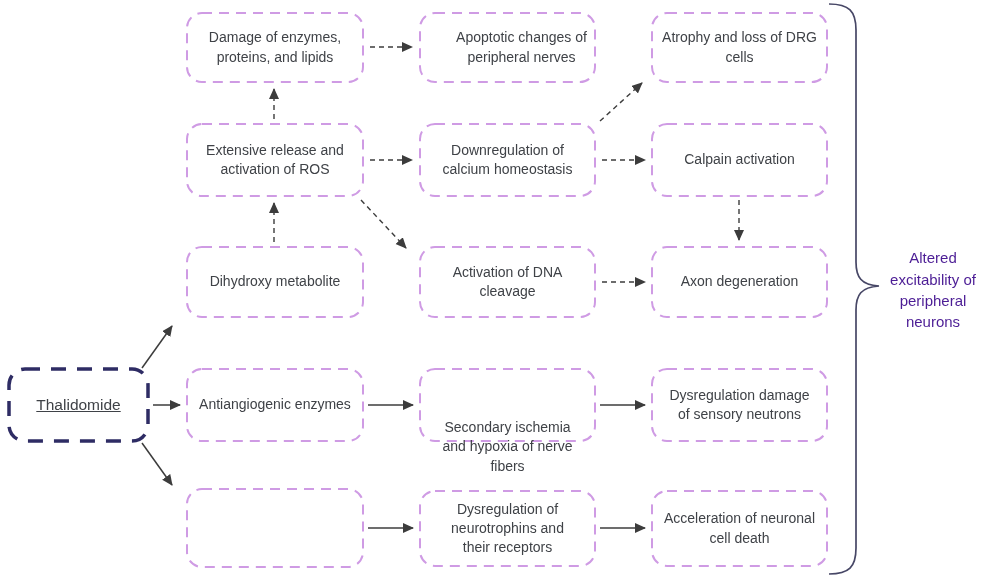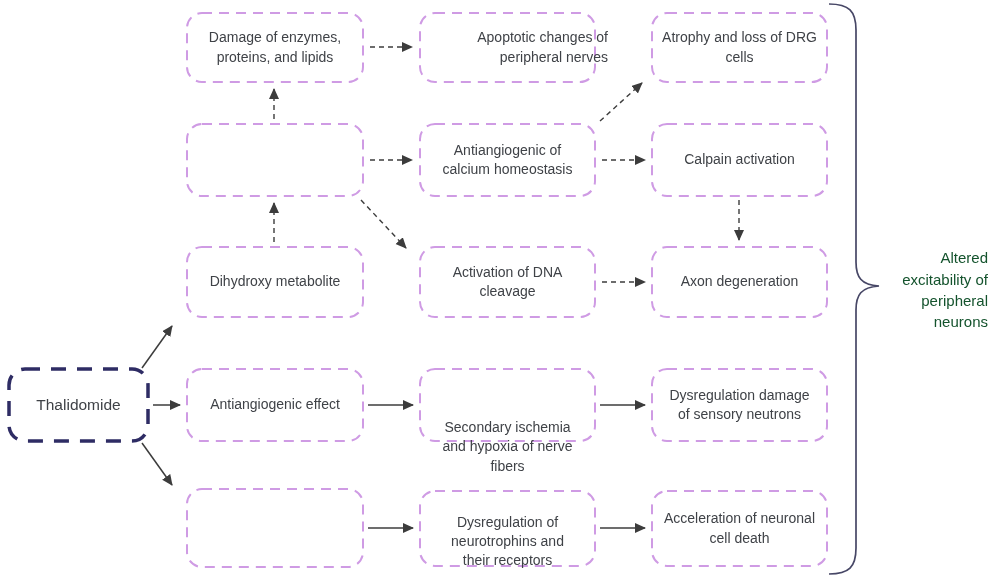--- a/index.html
+++ b/index.html
@@ -10,22 +10,22 @@
   #overlay{position:absolute;left:0;top:0;width:1000px;height:578px;}
   .node{
     position:absolute;display:flex;align-items:center;justify-content:center;
     text-align:center;color:#3f4247;font-size:14px;line-height:1.36;
     padding:0 10px;box-sizing:border-box;
   }
   .node.pad-wide{padding:0 22px;}
   .root-node{color:#3f4247;}
   .outcome{
     position:absolute;left:878px;top:244px;width:110px;height:92px;
-    display:flex;align-items:center;justify-content:center;text-align:right;
-    color:#14532d;font-size:15px;line-height:1.42;
+    display:flex;align-items:center;justify-content:center;text-align:center;
+    color:#4c1d95;font-size:15px;line-height:1.42;
   }
 </style>
 </head>
 <body>
 
 <div id="canvas">
 
   <svg id="overlay" viewBox="0 0 1000 578" xmlns="http://www.w3.org/2000/svg">
     <defs>
       <marker id="arw" markerUnits="userSpaceOnUse" markerWidth="13" markerHeight="11" refX="10" refY="5" orient="auto">
@@ -71,31 +71,32 @@
       <line x1="600" y1="121" x2="642" y2="83"></line>
       <line x1="602" y1="160" x2="645" y2="160"></line>
       <line x1="739" y1="200" x2="739" y2="240"></line>
       <line x1="602" y1="282" x2="645" y2="282"></line>
     </g>
 
     <path d="M 829 4 C 849 4 856 11 856 30 L 856 262 C 856 277 861 285 879 286
              C 861 287 856 295 856 310 L 856 548 C 856 567 849 574 829 574" fill="none" stroke="#474766" stroke-width="1.7"></path>
   </svg>
 
-  <div class="node root-node" style="left:9px;top:369px;width:139px;height:72px;font-size:15.5px;">Thalidomide</div>
+  <div class="node root-node" style="left:9px;top:369px;width:139px;height:72px;font-size:15.5px;text-decoration:underline;">Thalidomide</div>
 
   <div class="node" style="left:187px;top:13px;width:176px;height:69px;">Damage of enzymes, proteins, and lipids</div>
+  <div class="node" style="left:187px;top:124px;width:176px;height:72px;">Extensive release and activation of ROS</div>
   <div class="node" style="left:187px;top:247px;width:176px;height:70px;text-align:right;">Dihydroxy metabolite</div>
-  <div class="node" style="left:187px;top:369px;width:176px;height:72px;">Antiangiogenic effect</div>
+  <div class="node" style="left:187px;top:369px;width:176px;height:72px;">Antiangiogenic enzymes</div>
 
-  <div class="node" style="left:443px;top:13px;width:175px;height:69px;text-align:right;">Apoptotic changes of peripheral nerves</div>
-  <div class="node" style="left:420px;top:124px;width:175px;height:72px;">Antiangiogenic of calcium homeostasis</div>
+  <div class="node" style="left:434px;top:13px;width:175px;height:69px;">Apoptotic changes of peripheral nerves</div>
+  <div class="node" style="left:420px;top:124px;width:175px;height:72px;">Downregulation of calcium homeostasis</div>
   <div class="node" style="left:420px;top:247px;width:175px;height:70px;">Activation of DNA cleavage</div>
   <div class="node pad-wide" style="left:420px;top:369px;width:175px;height:72px;margin-top:42px;">Secondary ischemia and hypoxia of nerve fibers</div>
-  <div class="node pad-wide" style="left:420px;top:504px;width:175px;height:75px;">Dysregulation of neurotrophins and their receptors</div>
+  <div class="node pad-wide" style="left:420px;top:491px;width:175px;height:75px;">Dysregulation of neurotrophins and their receptors</div>
 
   <div class="node" style="left:652px;top:13px;width:175px;height:69px;">Atrophy and loss of DRG cells</div>
   <div class="node" style="left:652px;top:124px;width:175px;height:72px;">Calpain activation</div>
   <div class="node" style="left:652px;top:247px;width:175px;height:70px;">Axon degeneration</div>
   <div class="node" style="left:652px;top:369px;width:175px;height:72px;">Dysregulation damage of sensory neutrons</div>
   <div class="node" style="left:652px;top:491px;width:175px;height:75px;">Acceleration of neuronal cell death</div>
 
   <div class="outcome">Altered excitability of peripheral neurons</div>
 
 </div>

